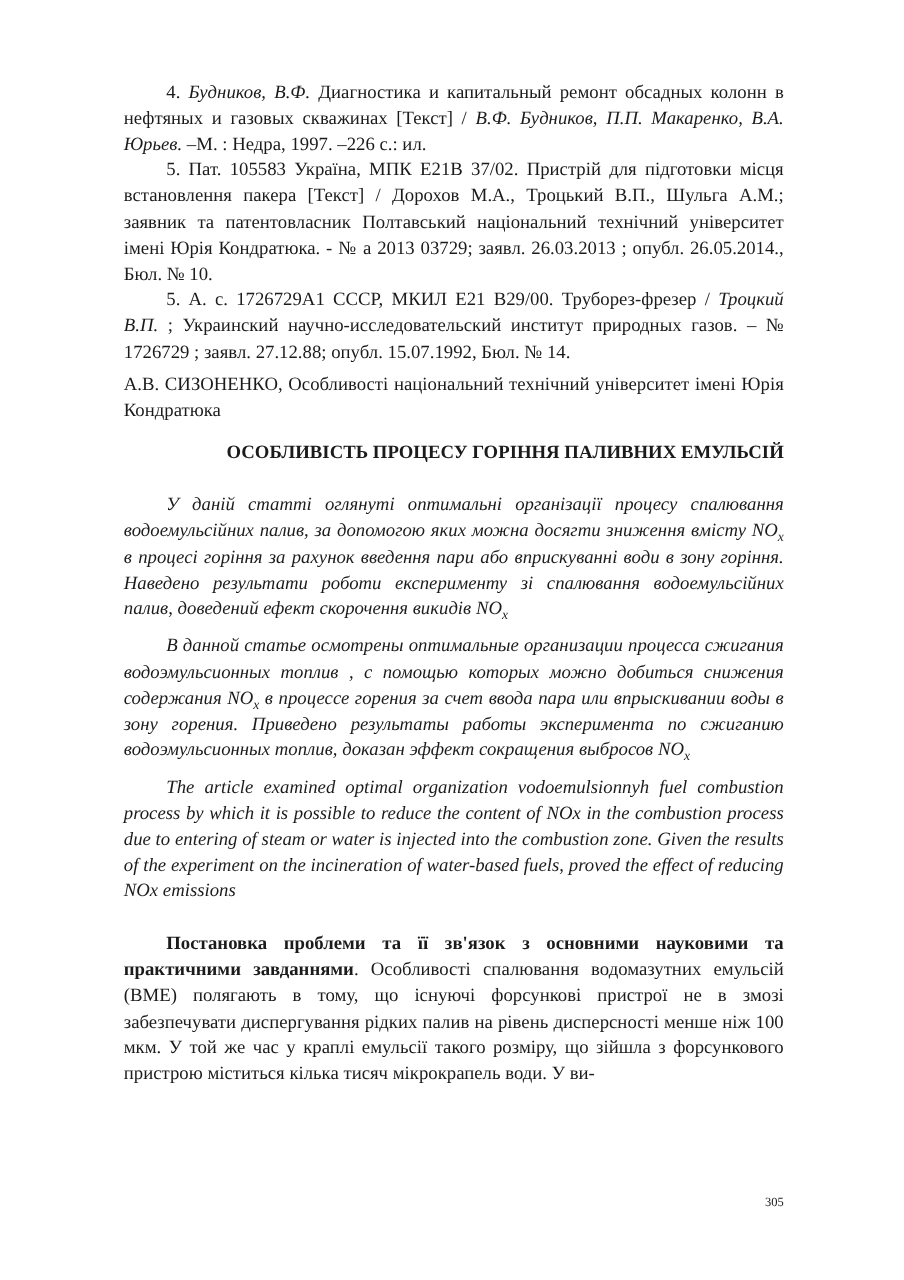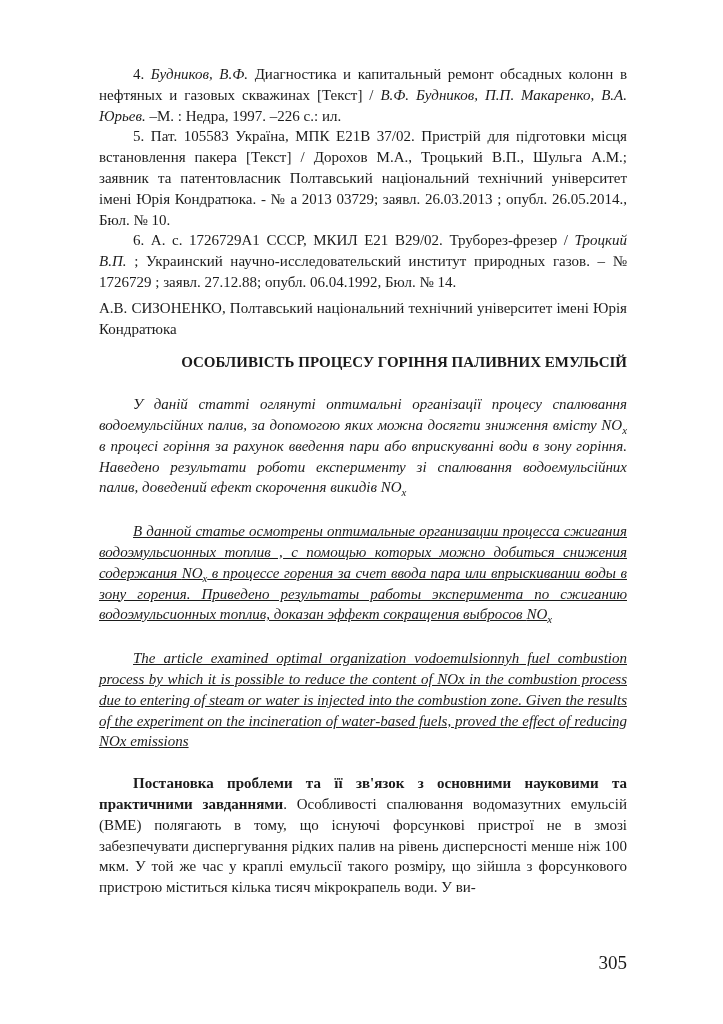--- a/index.html
+++ b/index.html
@@ -20,46 +20,46 @@
     top: 64px;
     width: 528px;
   }
   p { margin: 0; text-align: justify; }
   .indent { text-indent: 34px; }
   .it { font-style: italic; }
   .b  { font-weight: bold; margin-top: 35px; }
   .sub { vertical-align: sub; font-size: 0.72em; line-height: 0; }
   .gap-lg { margin-top: 24px; }
   .gap-md { margin-top: 21px; }
-  .gap-sm { margin-top: 23px; text-decoration: underline; }
+  .gap-sm { margin-top: 9px; }
   .gap-xs { margin-top: 5px; }
   .gap-title { margin-top: 13px; }
   .udc { font-weight: bold; }
   .title { font-weight: bold; text-align: right; }
   .page-number {
     position: absolute;
     right: 96px;
     bottom: 50px;
-    font-size: 19px;
+    font-size: 10px;
   }
 </style>
 </head>
 <body>
 
 <div class="page">
   <div class="content">
 
     <p class="indent"><span>4. </span><span class="it">Будников, В.Ф.</span><span> Диагностика и капитальный ремонт обсадных колонн в нефтяных и газовых скважинах [Текст] / </span><span class="it">В.Ф. Будников, П.П. Макаренко, В.А. Юрьев.</span><span> –М. : Недра, 1997. –226 с.: ил.</span></p>
 
     <p class="indent"><span>5. Пат. 105583 Україна, МПК Е21В 37/02. Пристрій для підготовки місця встановлення пакера [Текст] / Дорохов М.А., Троцький В.П., Шульга А.М.; заявник та патентовласник Полтавський національний технічний університет імені Юрія Кондратюка. - № а 2013 03729; заявл. 26.03.2013 ; опубл. 26.05.2014., Бюл. № 10.</span></p>
 
-    <p class="indent"><span>6. А. с. 1726729А1 СССР, МКИЛ Е21 В29/02. Труборез-фрезер / </span><span class="it">Троцкий В.П.</span><span> ; Украинский научно-исследовательский институт природных газов. –  № 1726729 ; заявл. 27.12.88; опубл. 06.04.1992, Бюл. № 14.</span></p>
+    <p class="indent"><span>5. А. с. 1726729А1 СССР, МКИЛ Е21 В29/00. Труборез-фрезер / </span><span class="it">Троцкий В.П.</span><span> ; Украинский научно-исследовательский институт природных газов. –  № 1726729 ; заявл. 27.12.88; опубл. 15.07.1992, Бюл. № 14.</span></p>
 
 
-    <p class="gap-xs" style="text-align:justify;">А.В. СИЗОНЕНКО, Полтавський національний технічний університет імені Юрія Кондратюка</p>
+    <p class="gap-xs" style="text-align:justify;">А.В. СИЗОНЕНКО, Особливості національний технічний університет імені Юрія Кондратюка</p>
 
     <p class="title gap-title">ОСОБЛИВІСТЬ ПРОЦЕСУ ГОРІННЯ ПАЛИВНИХ ЕМУЛЬСІЙ</p>
 
     <p class="it indent gap-md"><span>У даній статті оглянуті оптимальні організації процесу спалювання водоемульсійних палив, за допомогою яких можна досягти зниження вмісту </span><span><span>NO</span><span class="sub">x</span></span><span> в процесі горіння за рахунок введення пари або вприскуванні води в зону горіння. Наведено результати роботи експерименту зі спалювання водоемульсійних палив, доведений ефект скорочення викидів </span><span><span>NO</span><span class="sub">x</span></span></p>
 
     <p class="it indent gap-sm"><span>В данной статье осмотрены оптимальные организации процесса сжигания водоэмульсионных топлив , с помощью которых можно добиться снижения содержания </span><span><span>NO</span><span class="sub">x</span></span><span> в процессе горения за счет ввода пара или впрыскивании воды в зону горения. Приведено результаты работы эксперимента по сжиганию водоэмульсионных топлив, доказан эффект сокращения выбросов </span><span><span>NO</span><span class="sub">x</span></span></p>
 
     <p class="it indent gap-sm"><span>The article examined optimal organization vodoemulsionnyh fuel combustion process by which it is possible to reduce the content of NOx in the combustion process due to entering of steam or water is injected into the combustion zone. Given the results of the experiment on the incineration of water-based fuels, proved the effect of reducing NOx emissions</span></p>
 
     <p class="indent gap-md"><span class="b">Постановка проблеми та її зв'язок з основними науковими та практичними завданнями</span><span>. Особливості спалювання водомазутних емульсій (ВМЕ) полягають в тому, що існуючі форсункові пристрої не в змозі забезпечувати диспергування рідких палив на рівень дисперсності менше ніж 100 мкм. У той же час у краплі емульсії такого розміру, що зійшла з форсункового пристрою міститься кілька тисяч мікрокрапель води. У ви-</span></p>

